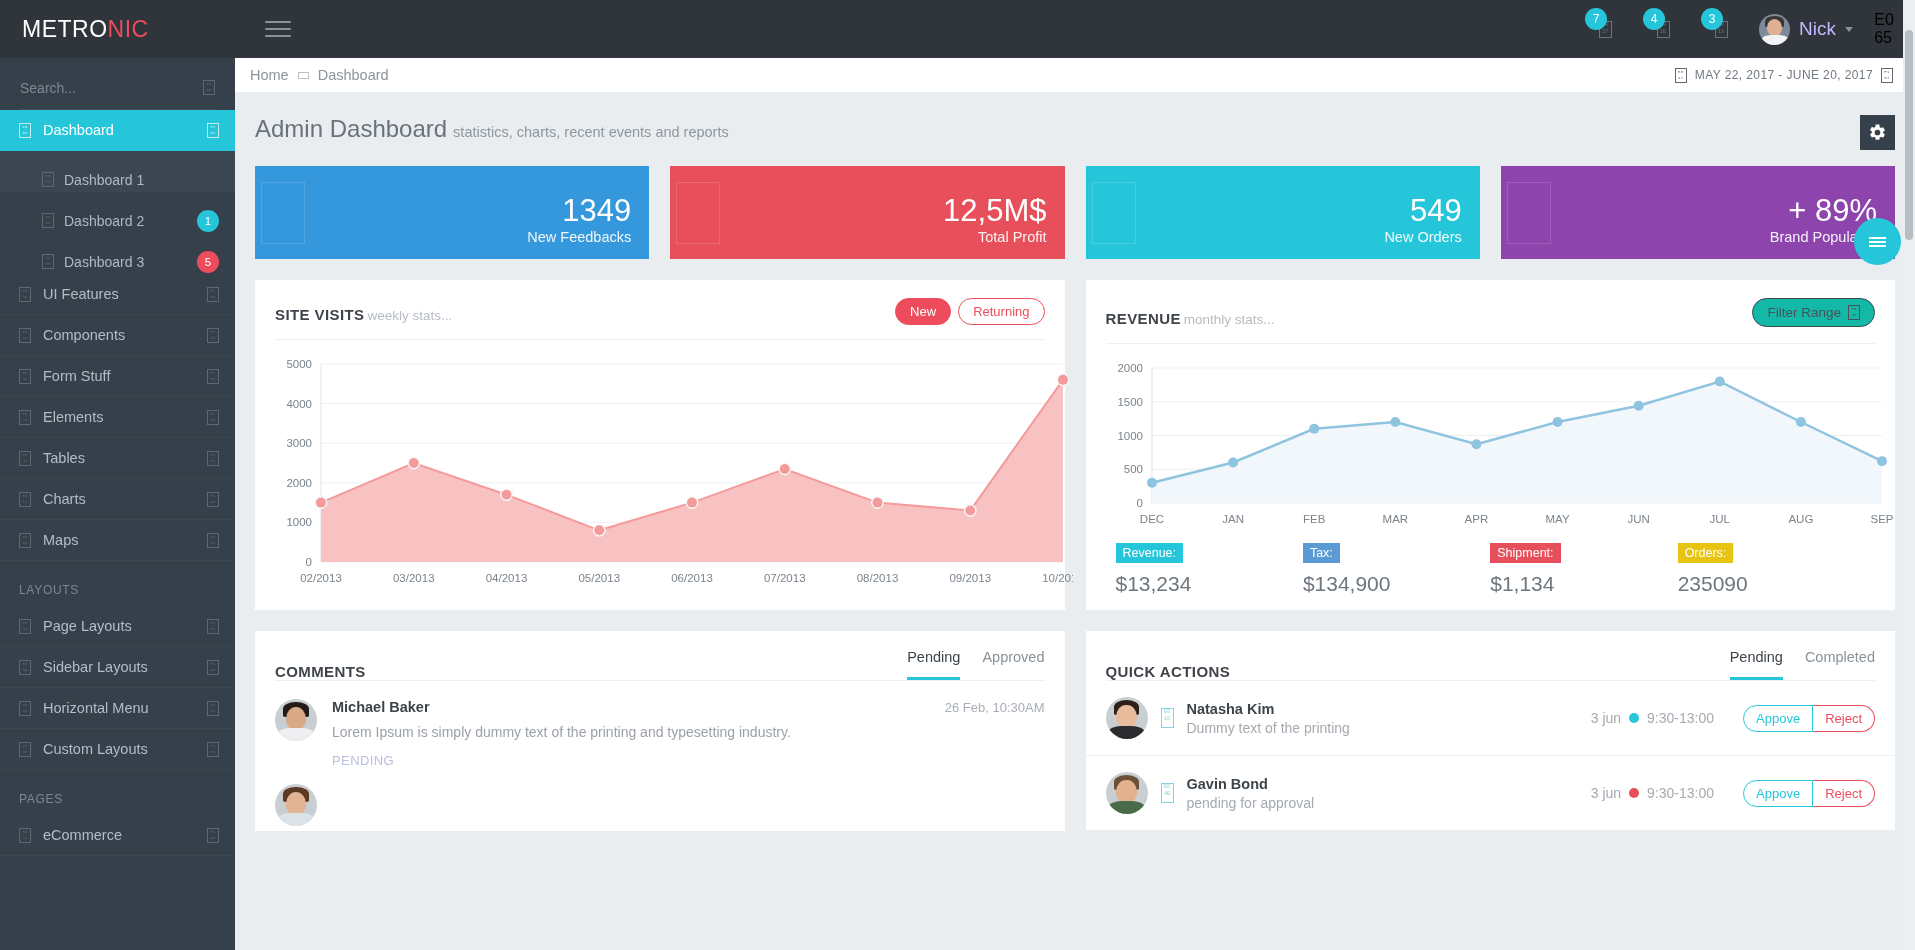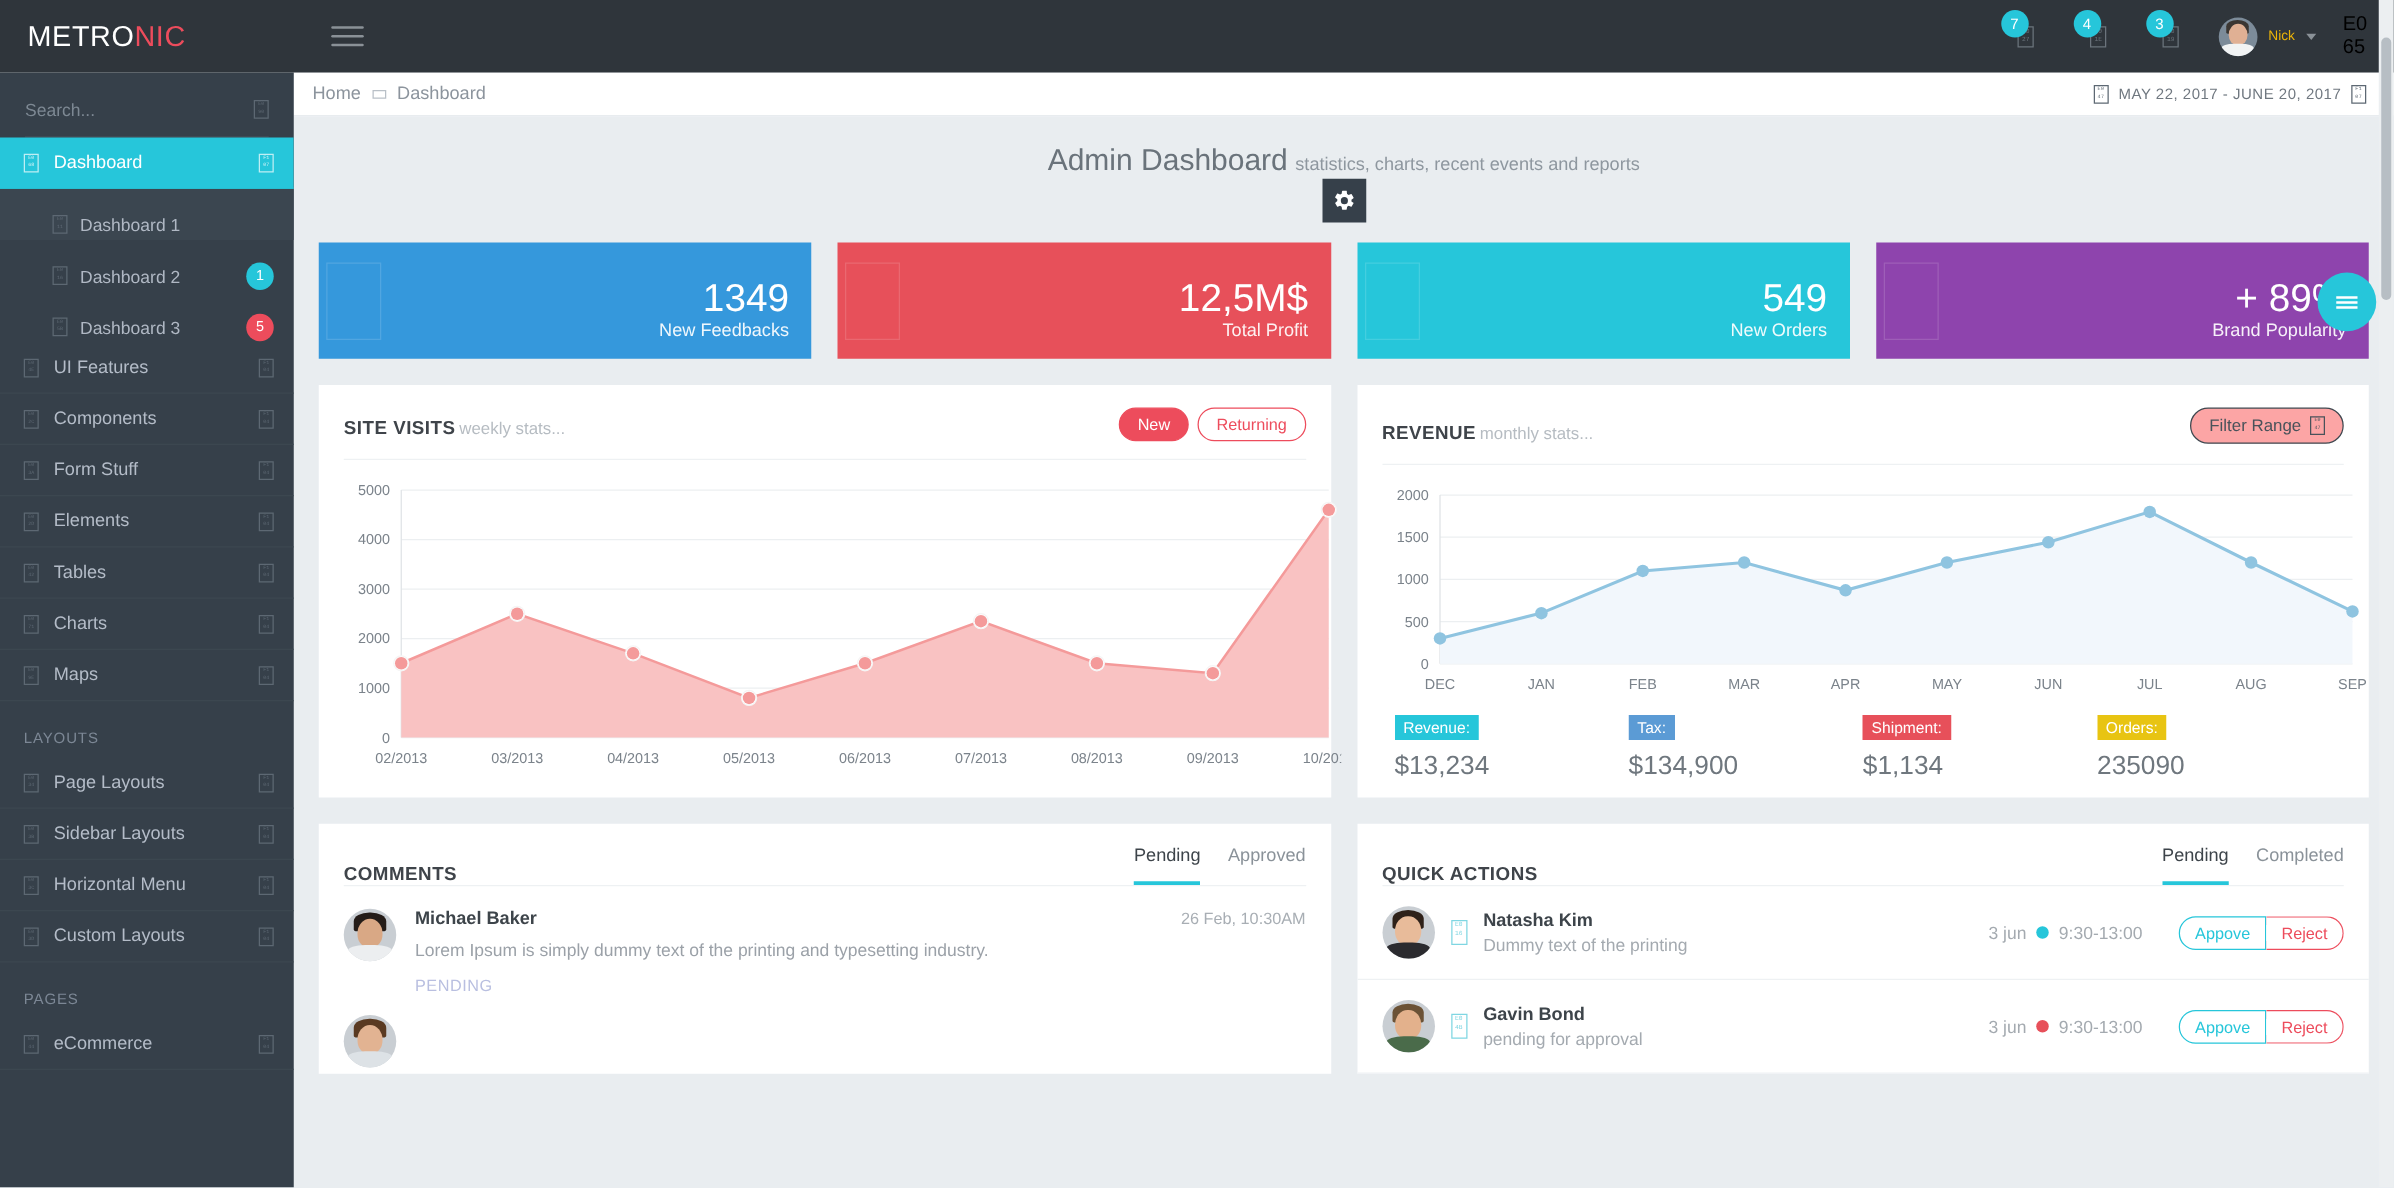--- a/index.html
+++ b/index.html
@@ -26,21 +26,21 @@
   .notif .glyph {
     width: 13px; height: 17px; border: 1px solid #6b747c; color: #6b747c;
     font-size: 5px; line-height: 7px; text-align: center; overflow: hidden; font-family: "Liberation Mono", monospace;
   }
   .badge-dot {
     position: absolute; top: 8px; left: 8px; min-width: 22px; height: 22px; border-radius: 50%;
     background: #26c6da; color: #fff; font-size: 12px; display: flex; align-items: center; justify-content: center;
   }
   .userbox { display: flex; align-items: center; gap: 9px; padding: 0 12px 0 8px; height: 58px; cursor: pointer; }
   .avatar-sm { width: 31px; height: 31px; border-radius: 50%; overflow: hidden; background: #7c8b99; position: relative; }
-  .user-name { color: #eab308; font-size: 11px; }
+  .user-name { color: #c4b5fd; font-size: 19px; }
   .caret { width: 0; height: 0; border-left: 4px solid transparent; border-right: 4px solid transparent; border-top: 5px solid #8a9197; }
   .qsidebar-toggle { width: 34px; height: 58px; display: flex; align-items: center; justify-content: center; cursor: pointer; }
 
   
   .body-wrap { display: flex; flex: 1; min-height: 0; }
 
   
   .sidebar { width: 235px; background: #36404a; flex: 0 0 235px; overflow: hidden; position: relative; }
   .search-row { height: 44px; margin: 8px 20px 0 20px; display: flex; align-items: center;
     border-bottom: 1px solid #454f59; }
@@ -65,21 +65,21 @@
   .content { flex: 1; min-width: 0; background: #e9edf0; display: flex; flex-direction: column; }
   .crumbbar { height: 35px; background: #fff; display: flex; align-items: center; padding: 0 22px 0 0;
     border-bottom: 1px solid #e8ecef; }
   .crumbs { display: flex; align-items: center; gap: 9px; padding-left: 15px; color: #8c949d; font-size: 14.5px; }
   .crumb-sep { width: 11px; height: 7px; border: 1px solid #b9c0c7; }
   .crumb-link { cursor: pointer; }
   .crumbbar .spacer { flex: 1; }
   .daterange { display: flex; align-items: center; gap: 8px; color: #707880; font-size: 12px; letter-spacing: .4px; cursor: pointer; }
   .main-scroll { flex: 1; overflow: hidden; padding: 0 20px; position: relative; }
 
-  .page-head { display: flex; align-items: center; padding: 22px 0 16px; flex-direction: column; }
+  .page-head { display: flex; align-items: flex-start; padding: 22px 0 16px; }
   .page-title { font-size: 24px; color: #6a737b; font-weight: 400; }
   .page-title .sub { font-size: 14.5px; color: #8e979f; margin-left: 6px; }
   .page-head .spacer { flex: 1; }
   .gear-btn { width: 35px; height: 35px; background: #36404a; display: flex; align-items: center; justify-content: center; cursor: pointer; }
 
   
   .tiles { display: flex; gap: 21px; }
   .tile { flex: 1; height: 93px; position: relative; overflow: hidden; cursor: pointer; padding: 14px 18px 0 0;
     display: flex; flex-direction: column; align-items: flex-end; justify-content: center; }
   .tile .big { font-size: 31px; color: #fff; font-weight: 300; line-height: 1.1; }
@@ -89,21 +89,21 @@
   
   .row { display: flex; gap: 21px; margin-top: 21px; }
   .panel { background: #fff; flex: 1; min-width: 0; }
   .panel-head { display: flex; align-items: flex-end; padding: 18px 20px 0; }
   .panel-title { font-size: 15px; font-weight: bold; color: #3f444a; letter-spacing: .4px; }
   .panel-title .sub { font-weight: normal; color: #b6bcc2; font-size: 13.5px; letter-spacing: 0; margin-left: 3px; }
   .panel-head .spacer { flex: 1; }
   .btn-pill { border-radius: 14px; font-size: 13px; padding: 5px 14px; cursor: pointer; border: 1px solid transparent; }
   .btn-red-fill { background: #ed4c5c; color: #fff; border-color: #ed4c5c; }
   .btn-red-out { background: #fff; color: #ed4c5c; border-color: #ed4c5c; }
-  .btn-dark-out { background: #fca5a5; color: #49525a; border: 1px solid #3f474f; border-radius: 16px; padding: 6px 14px;
+  .btn-dark-out { background: #14b8a6; color: #49525a; border: 1px solid #3f474f; border-radius: 16px; padding: 6px 14px;
     font-size: 13.5px; display: flex; align-items: center; gap: 7px; cursor: pointer; }
   .panel-sep { height: 1px; background: #eef1f3; margin: 16px 20px 0; }
 
   
   .chart-wrap { padding: 14px 18px 10px; }
   .tick { font-size: 11.5px; fill: #7b838b; font-family: "Liberation Sans", sans-serif; }
 
   
   .rev-stats { display: flex; padding: 6px 30px 20px; }
   .rev-stat { flex: 1; }

